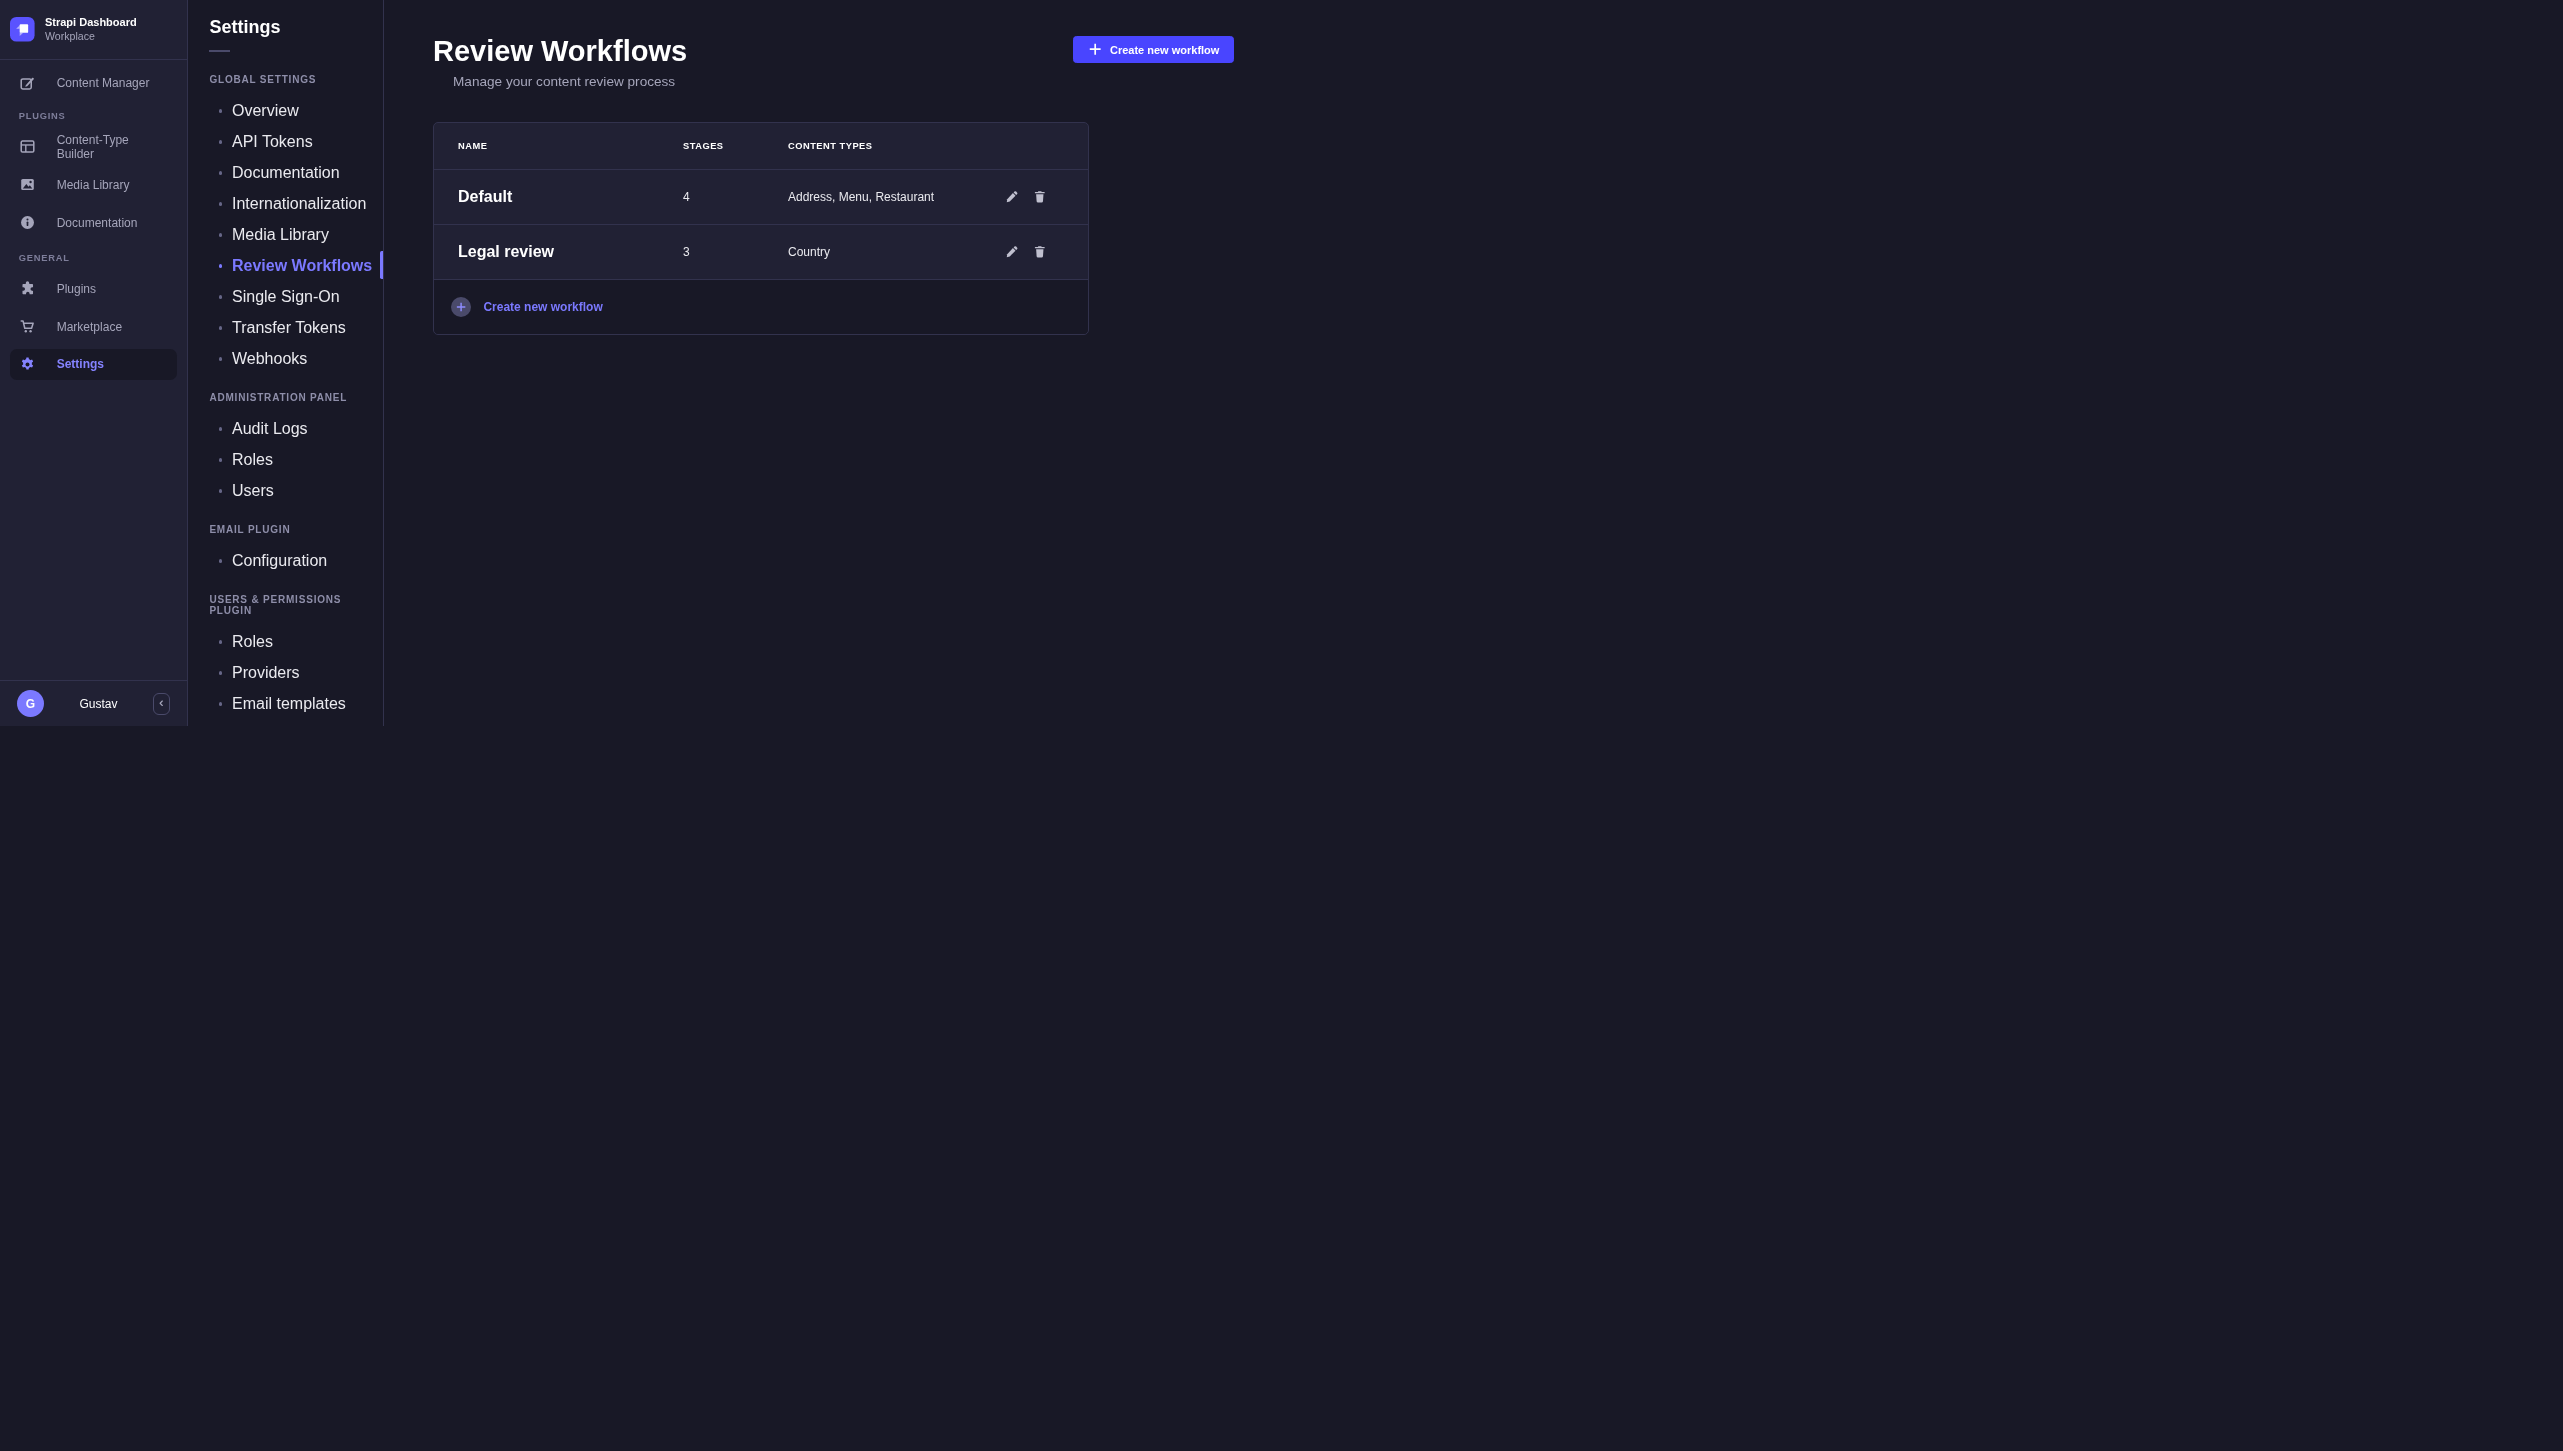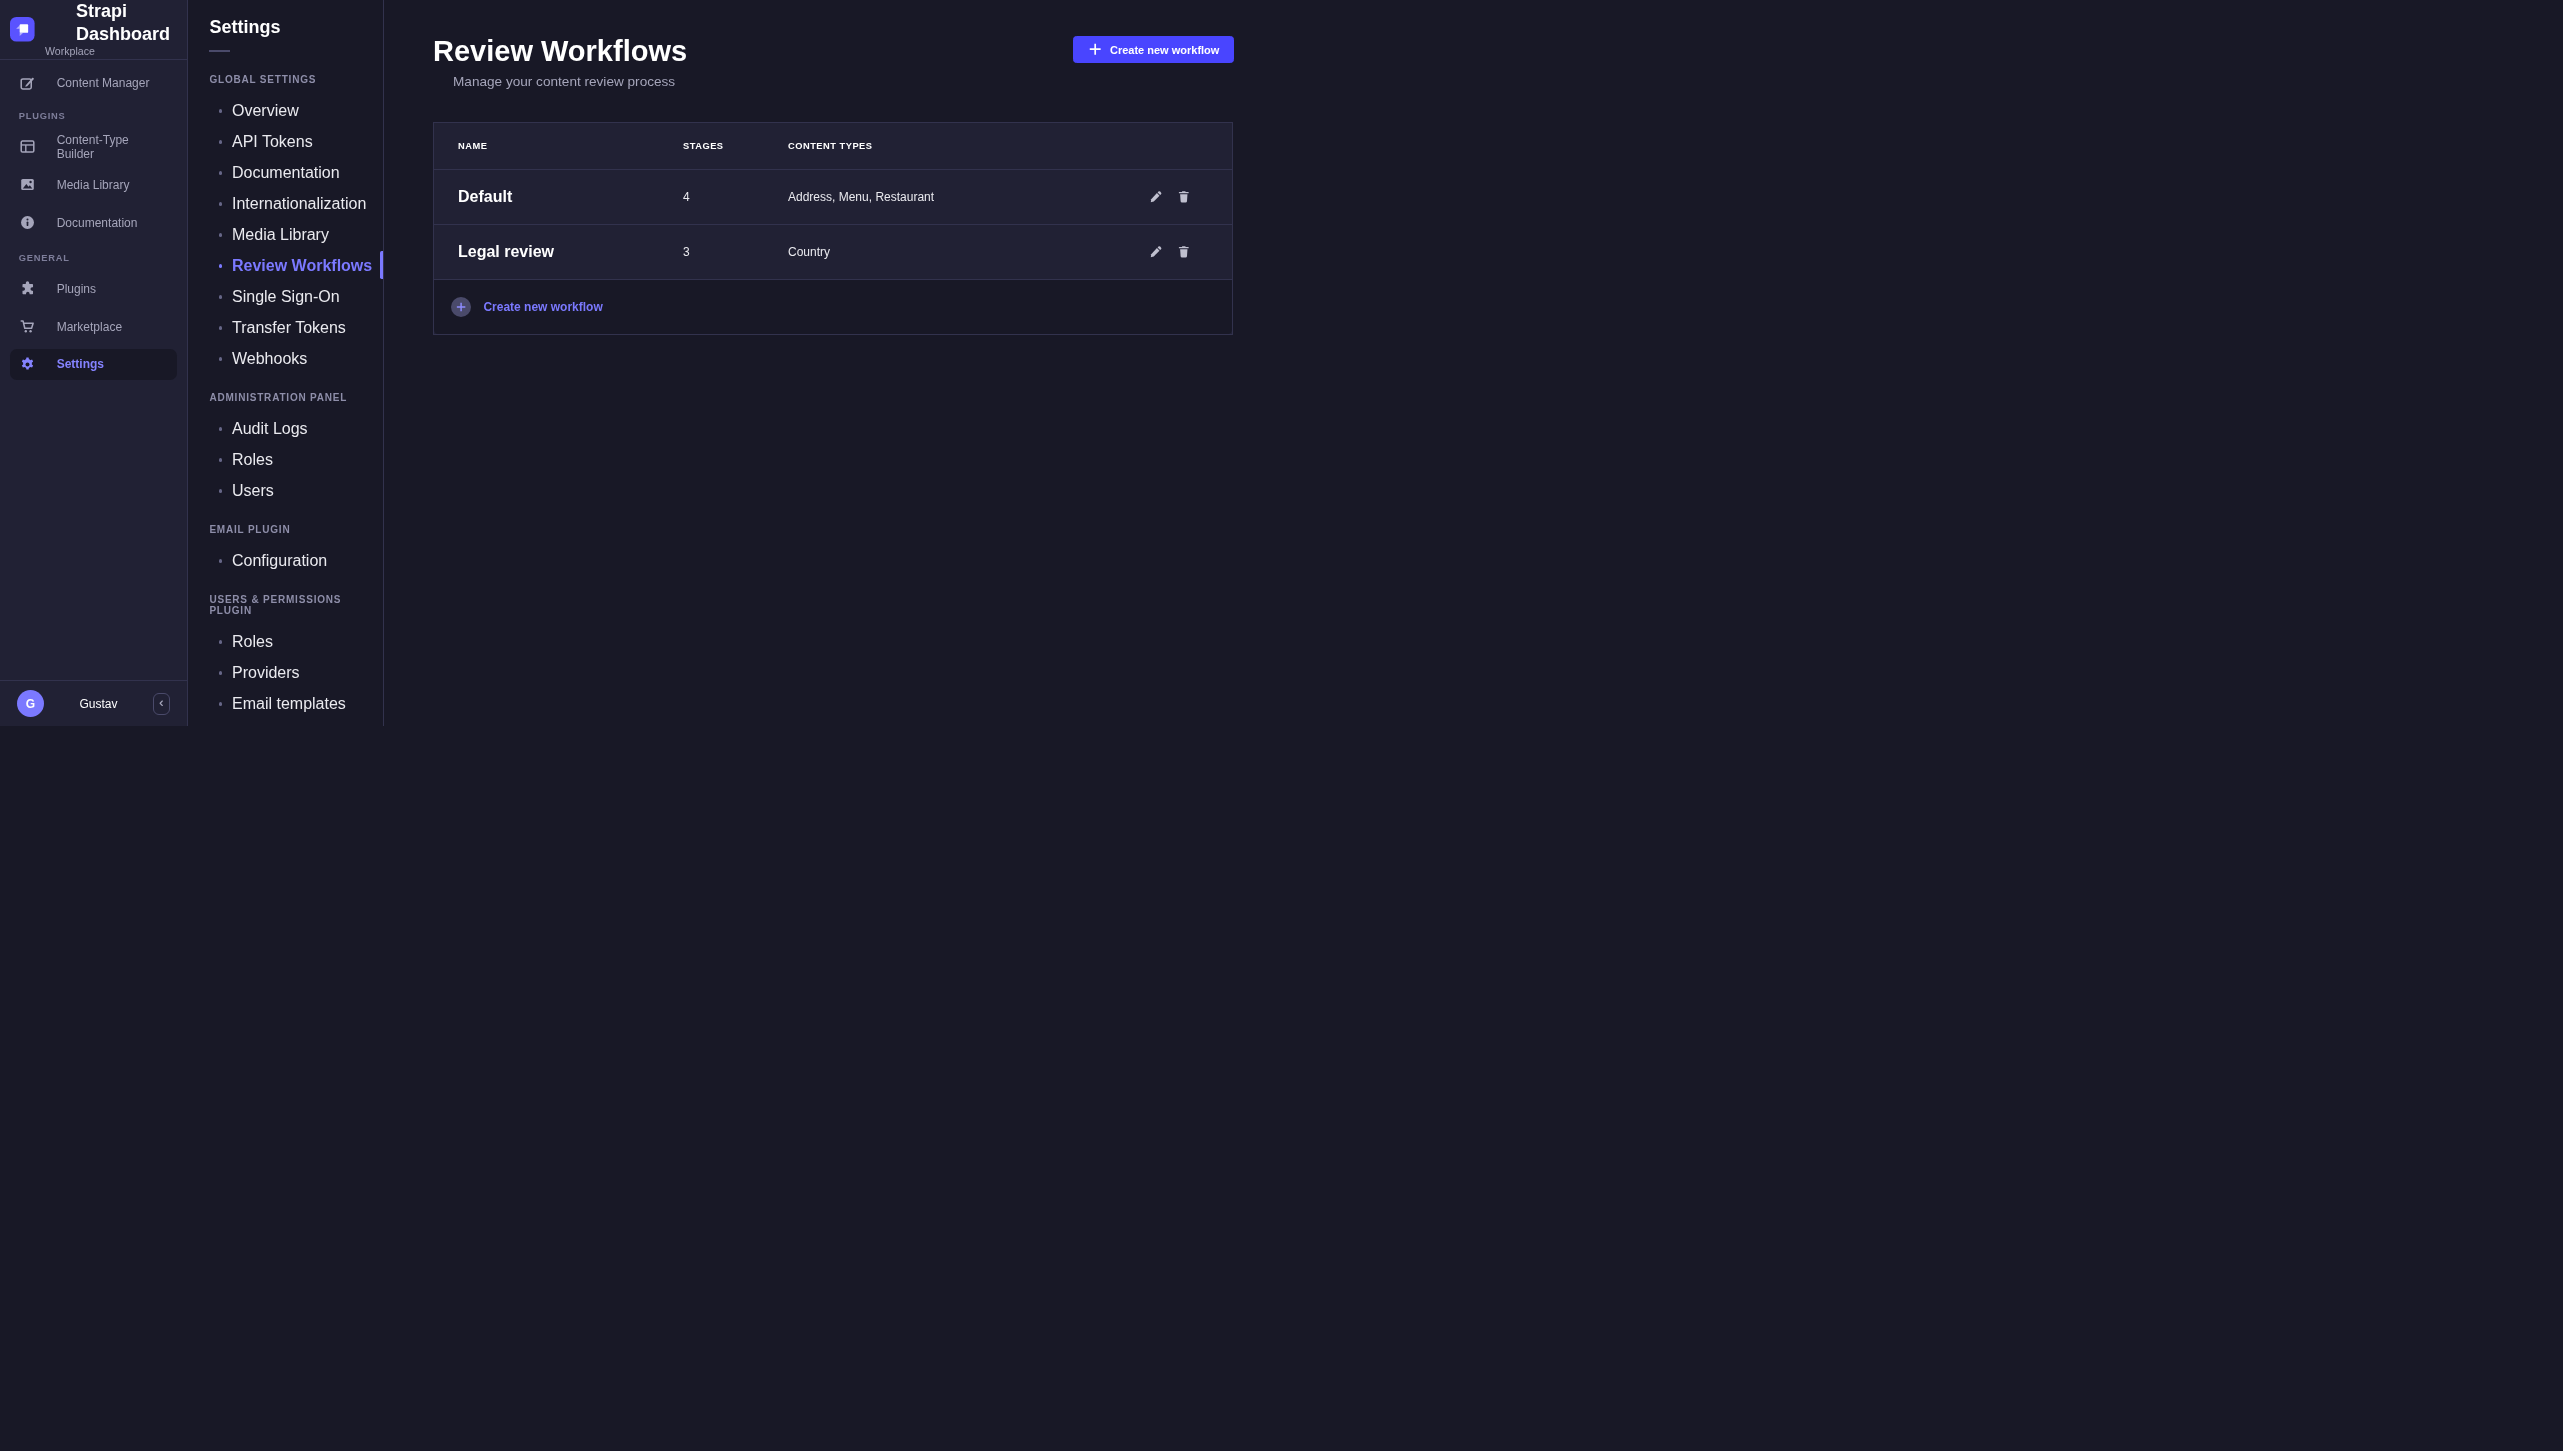--- a/index.html
+++ b/index.html
@@ -4,21 +4,21 @@
 <style>
   * { margin:0; padding:0; box-sizing:border-box; }
   html,body { background:#181826; }
   body { font-family:"Liberation Sans", sans-serif; }
   .screen { position:relative; width:1282px; height:726px; background:#181826; overflow:hidden; }
 
   
   .main-nav { position:absolute; left:0; top:0; bottom:0; width:188px; background:#212134; border-right:0.8px solid #32324d; }
   .nav-header { height:60px; border-bottom:0.8px solid #32324d; display:flex; align-items:center; gap:10.2px; padding:0 10.2px; }
   .logo-box { width:24.6px; height:24.6px; flex:none; }
-  .brand-title { font-size:18px; font-weight:700; color:#ffffff; line-height:1.25;margin-left:31px; }
+  .brand-title { font-size:11px; font-weight:700; color:#ffffff; line-height:1.25; }
   .brand-sub { font-size:10.6px; color:#a5a5ba; line-height:1.25; }
   .nav-body { padding:7.6px 10.2px 0; }
   .nav-item { height:31px; border-radius:6.8px; display:flex; align-items:center; gap:21px; padding:0 8.5px; color:#a5a5ba; font-size:12px; font-weight:500; margin-bottom:6.8px; cursor:pointer; }
   .nav-item svg { width:17px; height:17px; flex:none; }
   .nav-item.active { background:#181826; color:#8583ff; font-weight:600; }
   .nav-section-label { font-size:9.3px; font-weight:700; letter-spacing:0.8px; color:#7e7e9a; margin:12.7px 0 10.2px 8.5px; }
   .nav-section-label.second { margin-top:15px; }
   .nav-footer { position:absolute; left:0; right:0; bottom:0; height:46px; border-top:0.8px solid #32324d; display:flex; align-items:center; padding:0 17px; }
   .avatar { width:27px; height:27px; border-radius:50%; background:#7b79ff; color:#ffffff; font-size:12px; font-weight:700; display:flex; align-items:center; justify-content:center; flex:none; }
   .user-name { flex:1; text-align:center; color:#ffffff; font-size:12px; }
@@ -37,21 +37,21 @@
   .subnav li.active { color:#7b79ff; font-weight:600; }
   .subnav li.active::before { background:#7b79ff; }
   .subnav-indicator { position:absolute; right:0; top:251px; width:3.4px; height:28px; background:#7b79ff; border-radius:1.7px 0 0 1.7px; }
 
   
   .content { position:absolute; left:385px; right:0; top:0; bottom:0; background:#181826; }
   .page-title { position:absolute; left:48px; top:35px; font-size:29px; font-weight:700; color:#ffffff; }
   .page-subtitle { position:absolute; left:48px; top:74px; font-size:13.6px; color:#a5a5ba;margin-left:20px; }
   .primary-btn { position:absolute; right:48px; top:36px; height:27px; padding:0 13.6px; background:#4945ff; border:0.8px solid #4945ff; border-radius:3.4px; color:#ffffff; font-size:11px; font-weight:700; font-family:inherit; display:flex; align-items:center; gap:7.6px; cursor:pointer; }
 
-  .card { position:absolute; left:48px; top:122px; width:800px; background:#212134; border:0.8px solid #32324d; border-radius:0; }
+  .card { position:absolute; left:48px; top:122px; width:656px; background:#212134; border:0.8px solid #32324d; border-radius:5px; }
   .tgrid { display:grid; grid-template-columns:225px 105px 1fr 78px; align-items:center; padding:0 41px 0 24px; }
   .thead { height:46px; }
   .th { font-size:9.3px; font-weight:700; letter-spacing:0.5px; color:#ffffff; }
   .trow { height:55px; border-top:0.8px solid #32324d; }
   .cell-name { font-size:16px; font-weight:700; color:#ffffff; }
   .cell { font-size:12px; color:#eaeaef; }
   .actions { display:flex; justify-content:flex-end; align-items:center; gap:14.4px; }
   .icon-btn { background:none; border:none; padding:0; width:13.6px; height:13.6px; cursor:pointer; display:flex; align-items:center; justify-content:center; }
   .tfoot { height:55px; background:#181826; border-top:0.8px solid #32324d; border-radius:0 0 4.2px 4.2px; display:flex; align-items:center; gap:12px; padding-left:17px; cursor:pointer; }
   .plus-circle { width:20.4px; height:20.4px; border-radius:50%; background:#4a4a6a; display:flex; align-items:center; justify-content:center; flex:none; }

